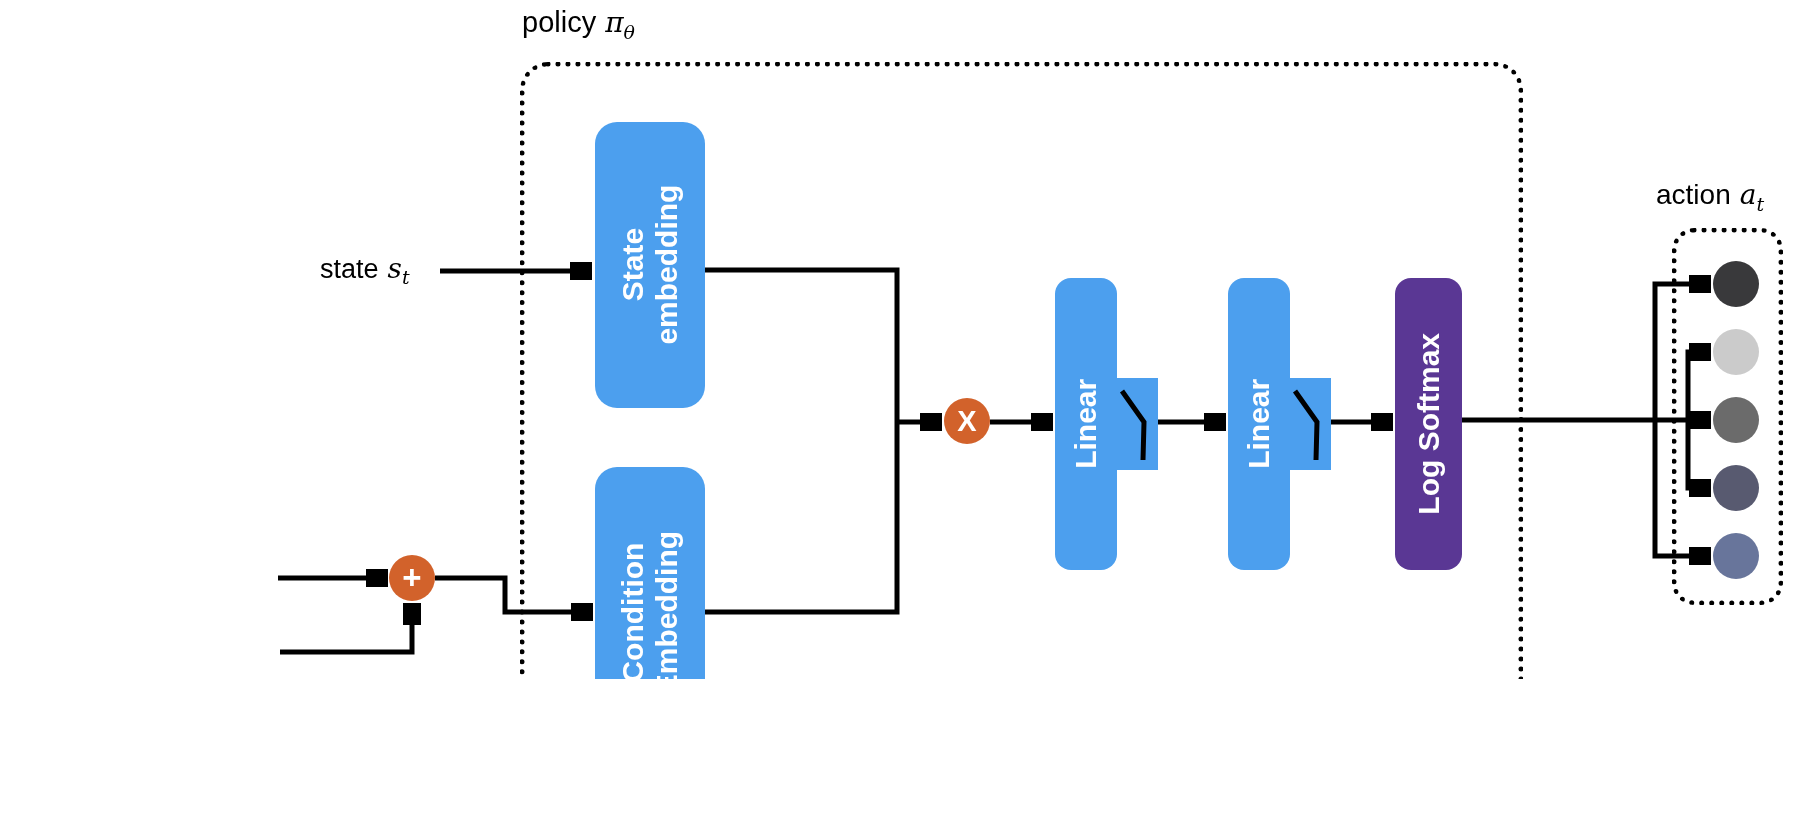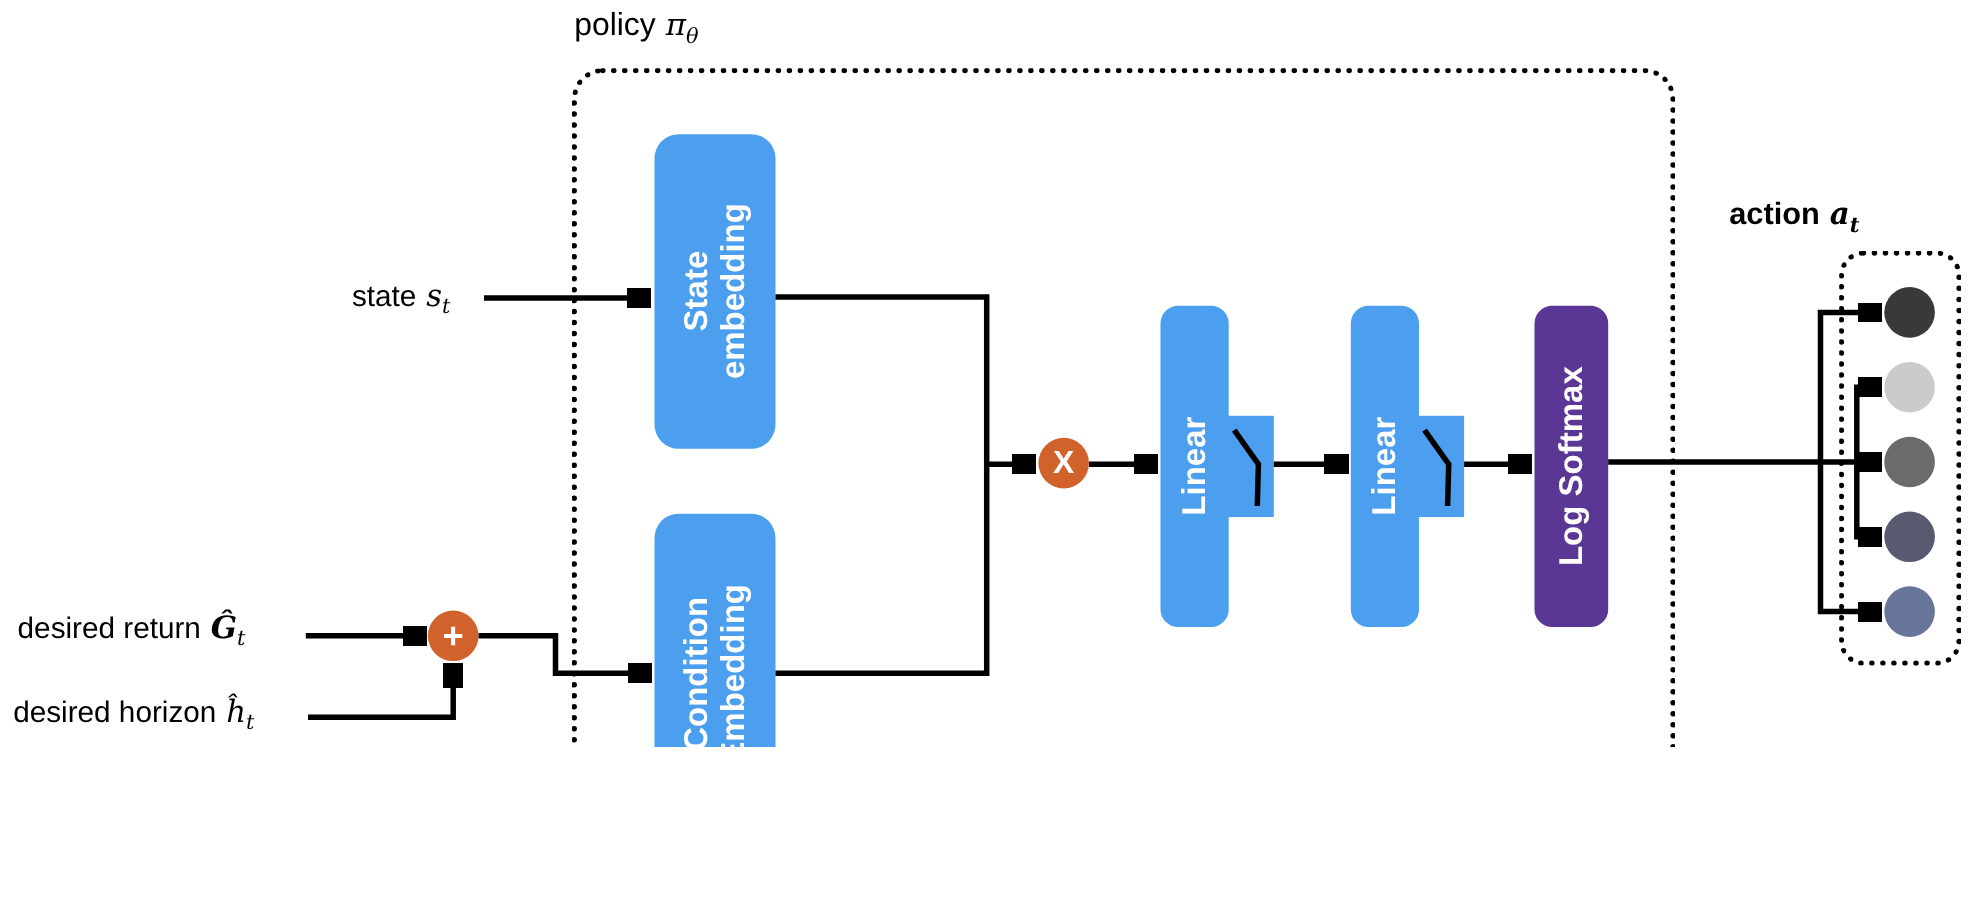--- a/index.html
+++ b/index.html
@@ -60,29 +60,23 @@
   <div id="action-box" class="dottedbox"></div>
 
   <div class="label" style="left:522px;top:6px;font-size:29px;">
     <span class="w">policy</span><span class="m">π</span><sub class="ms">θ</sub>
   </div>
 
   <div class="label" style="left:320px;top:252px;">
     <span class="w">state</span><span class="m">s</span><sub class="ms">t</sub>
   </div>
 
-  <div class="label" style="left:16px;top:554px;">
-    <span class="w">desired return</span><span class="m mb">Ĝ</span><sub class="ms">t</sub>
-  </div>
 
-  <div class="label" style="left:12px;top:630px;">
-    <span class="w">desired horizon</span><span class="m">ĥ</span><sub class="ms">t</sub>
-  </div>
 
-  <div class="label" style="left:1572px;top:178px;font-size:28px;font-weight:bold;">
+  <div class="label" style="left:1656px;top:178px;font-size:28px;">
     <span class="w">action</span><span class="m">a</span><sub class="ms">t</sub>
   </div>
 
   <div class="block" style="left:595px;top:122px;width:110px;height:286px;">
     <div class="vtext" style="width:286px;">
       <div>State</div>
       <div>embedding</div>
     </div>
   </div>
 

